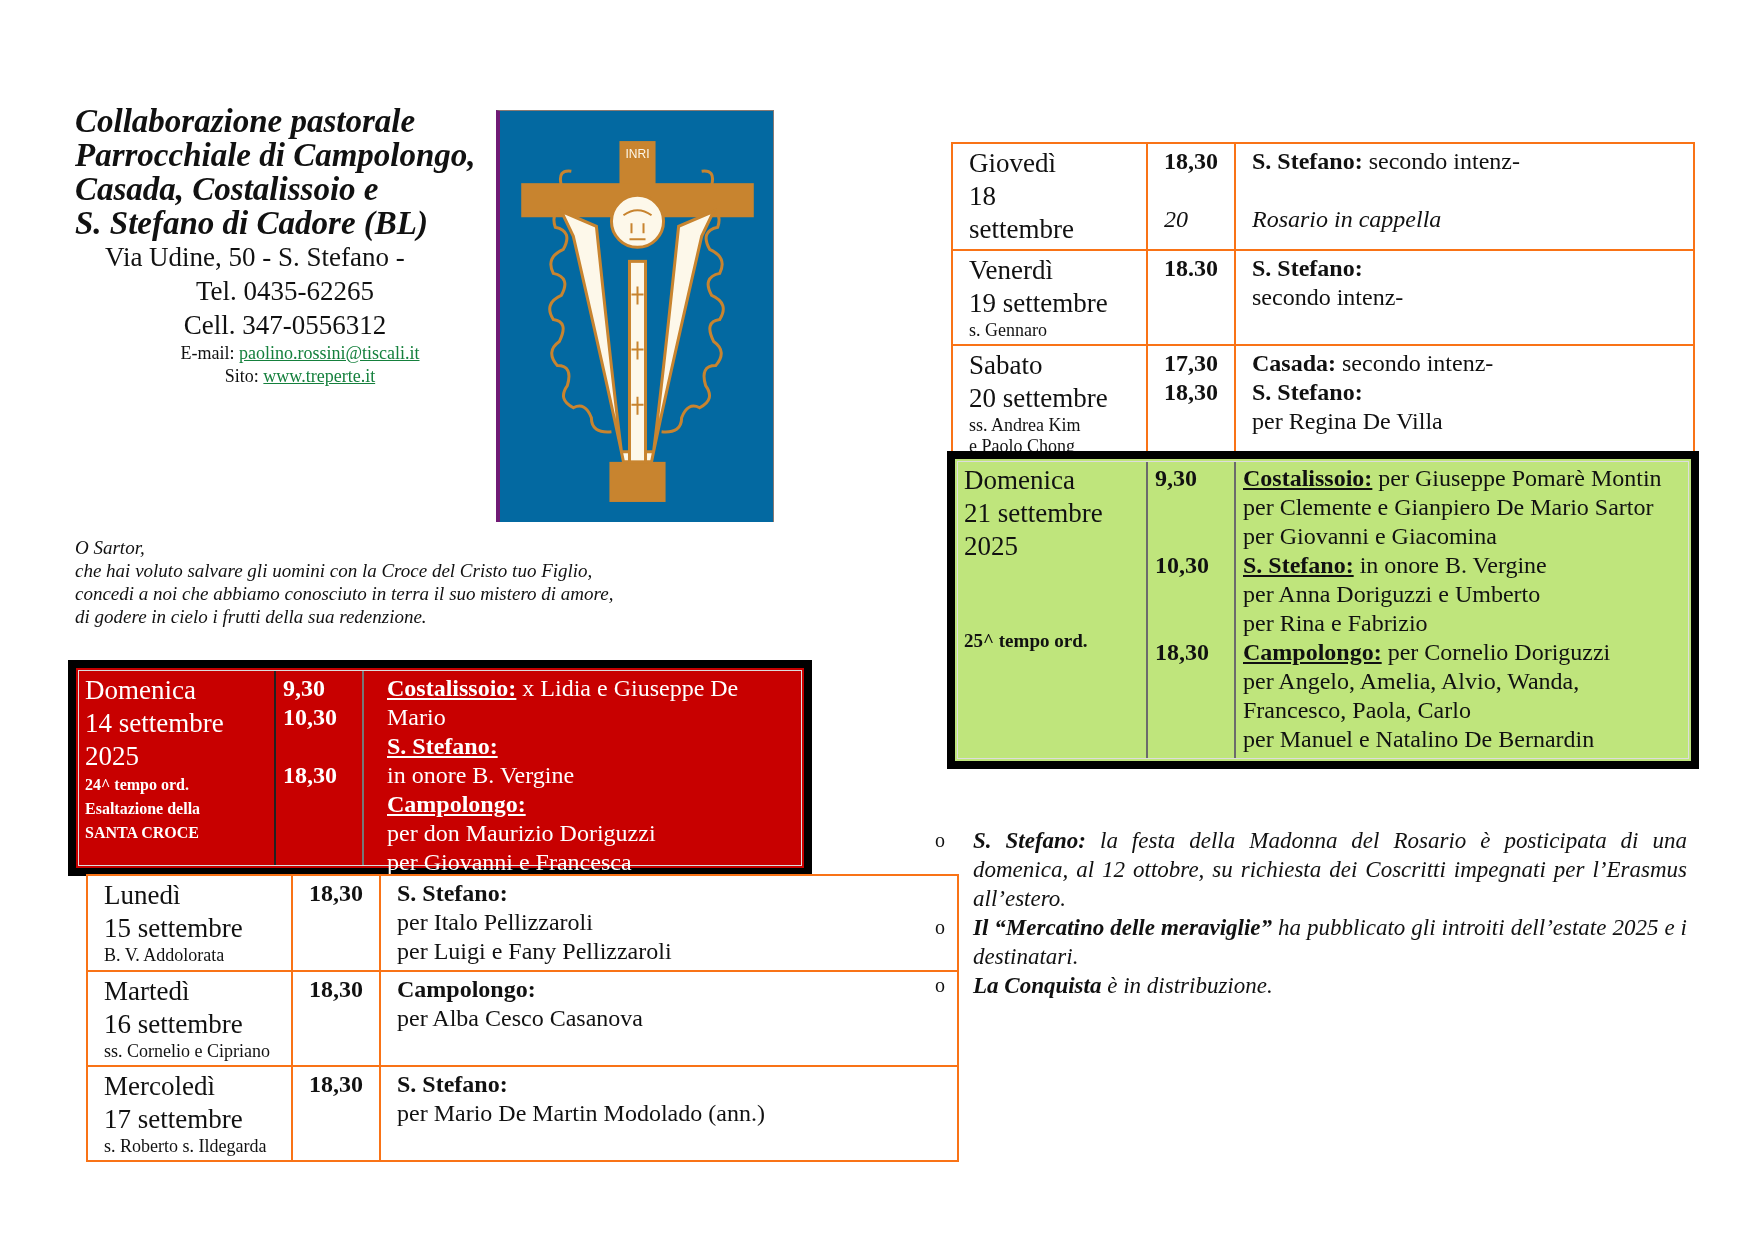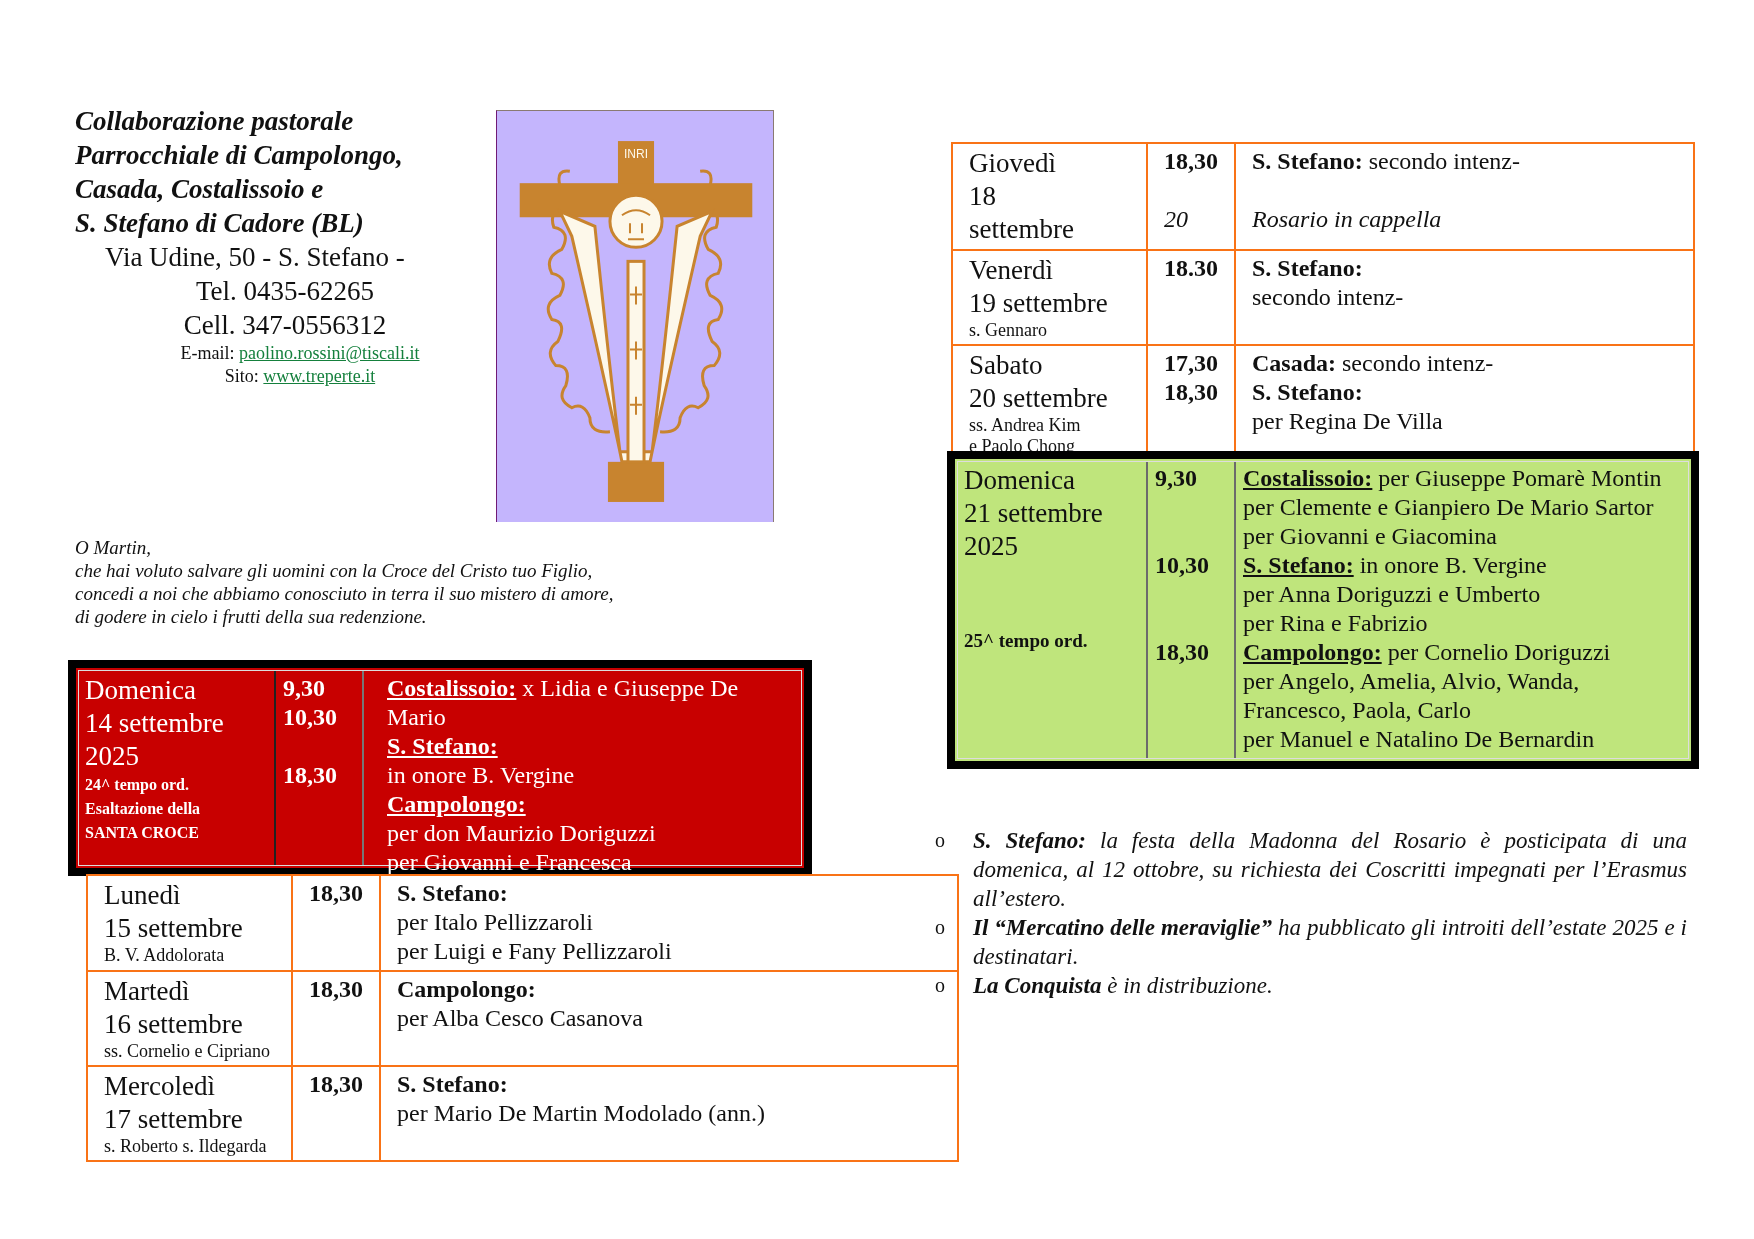--- a/index.html
+++ b/index.html
@@ -1,27 +1,27 @@
 <!DOCTYPE html>
 <html><head>
 <meta charset="utf-8">
 <style>
   * { box-sizing: border-box; margin: 0; padding: 0; }
   html, body { width: 1754px; height: 1239px; background: #ffffff; overflow: hidden; }
   body { position: relative; font-family: "Liberation Serif", "DejaVu Serif", serif; color: #111; }
 
   .header { position: absolute; left: 75px; top: 104px; width: 420px; }
-  .header .org { font-weight: bold; font-style: italic; font-size: 27px; line-height: 34px; }
+  .header .org { font-weight: bold; font-style: italic; font-size: 33px; line-height: 34px; }
   .header .addr { font-size: 27px; line-height: 34px; text-align: center; }
   .header .addr.l1 { padding-left: 30px; text-align: left; }
   .header .small { font-size: 18px; line-height: 23px; text-align: center; margin-left: 30px; }
   .header a { color: #15803d; text-decoration: underline; }
 
   .crucifix { position: absolute; left: 496px; top: 110px; width: 278px; height: 412px;
-              background: #c4b5fd; border-left: 1px solid #701a75; border-top: 1px solid #8a7a72; border-right: 1px solid #8a7a72; overflow: hidden; }
+              background: #0369a1; border-left: 4px solid #701a75; border-top: 1px solid #8a7a72; border-right: 1px solid #8a7a72; overflow: hidden; }
   .crucifix svg { width: 100%; height: 100%; display: block; }
 
   .prayer { position: absolute; left: 75px; top: 536px; width: 640px; font-style: italic; font-size: 19px; line-height: 23px; }
 
   table.sched { position: absolute; border-collapse: collapse; font-size: 25px; }
   table.sched td { vertical-align: top; border: 2px solid #f97316; padding: 3px 16px; margin-top: 24px; }
   .day { font-size: 27px; line-height: 33px; }
   .saint { font-size: 18px; line-height: 21px; }
   .time { font-weight: bold; font-size: 24px; line-height: 29px; }
   .time.it { font-weight: normal; font-style: italic; }
@@ -91,21 +91,21 @@
     <text x="136" y="47" font-size="12" text-anchor="middle" fill="#fdf8ea" font-family="Liberation Sans, sans-serif">INRI</text>
     <path d="M60 100 L95 115 Q110 260 120 340 L152 340 Q162 260 177 115 L212 100 L200 125 Q160 300 150 350 L122 350 Q112 300 72 125 Z" fill="#fdf8ea" stroke="#c8842f" stroke-width="3"></path>
     <circle cx="136" cy="110" r="26" fill="#fdf8ea" stroke="#c8842f" stroke-width="3"></circle>
     <path d="M122 104 q14 -10 28 0 M130 112 v10 M142 112 v10 M128 128 h16" stroke="#c8842f" stroke-width="2" fill="none"></path>
     <rect x="128" y="150" width="16" height="200" fill="#fdf8ea" stroke="#c8842f" stroke-width="3"></rect>
     <path d="M136 175 v18 M130 183 h12 M136 230 v18 M130 238 h12 M136 285 v18 M130 293 h12" stroke="#c8842f" stroke-width="2"></path>
   </svg>
 </div>
 
 <div class="prayer">
-  <div>O Martin,</div>
+  <div>O Sartor,</div>
   <div>che hai voluto salvare gli uomini con la Croce del Cristo tuo Figlio,</div>
   <div>concedi a noi che abbiamo conosciuto in terra il suo mistero di amore,</div>
   <div>di godere in cielo i frutti della sua redenzione.</div>
 </div>
 
 <div class="red-box">
   <div class="inner">
     <div class="c1">
       <div class="day">Domenica</div>
       <div class="day">14 settembre</div>

